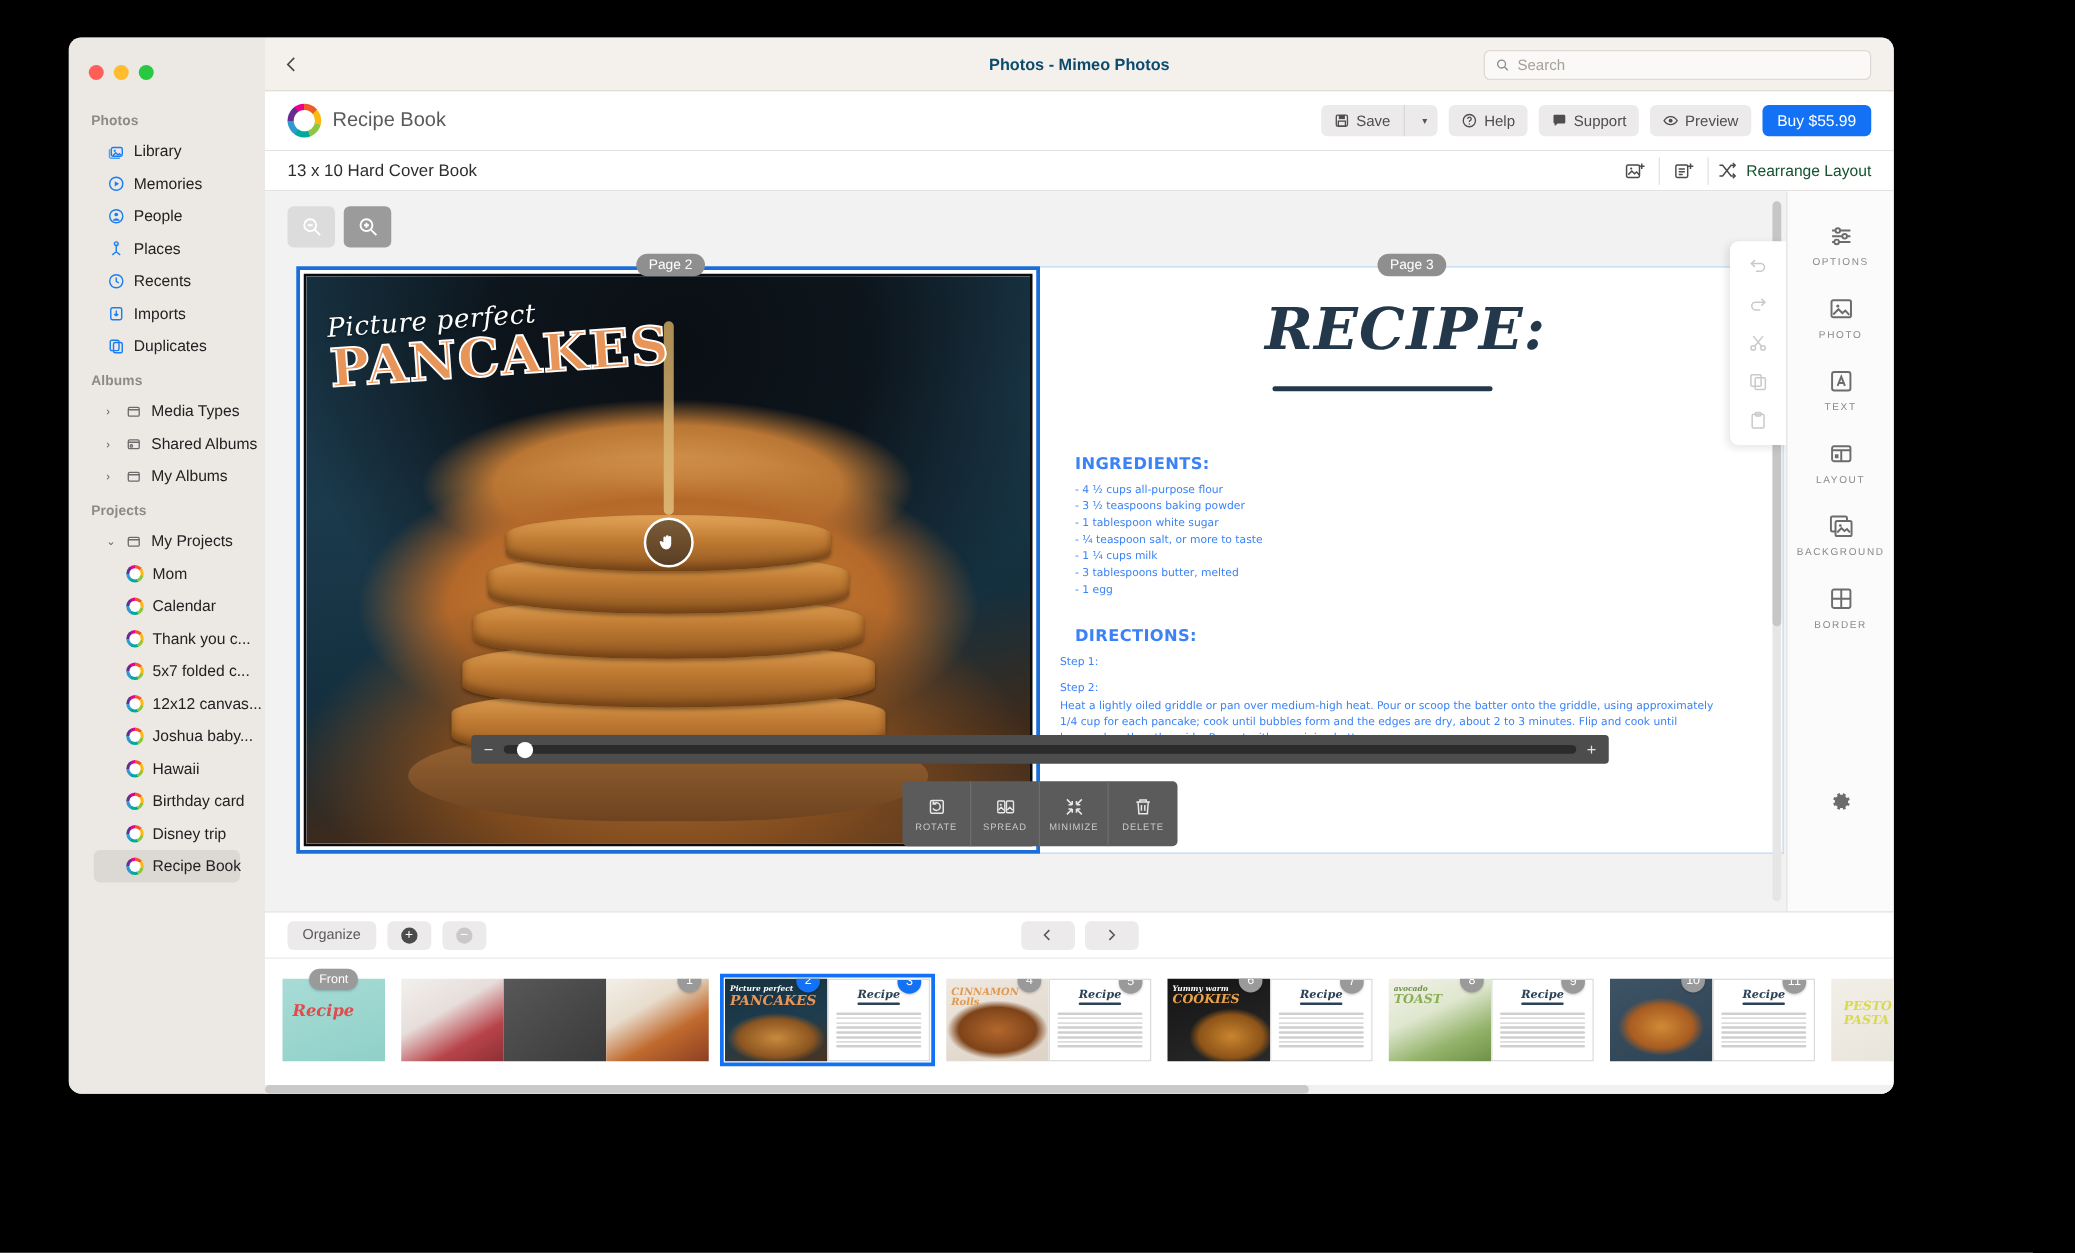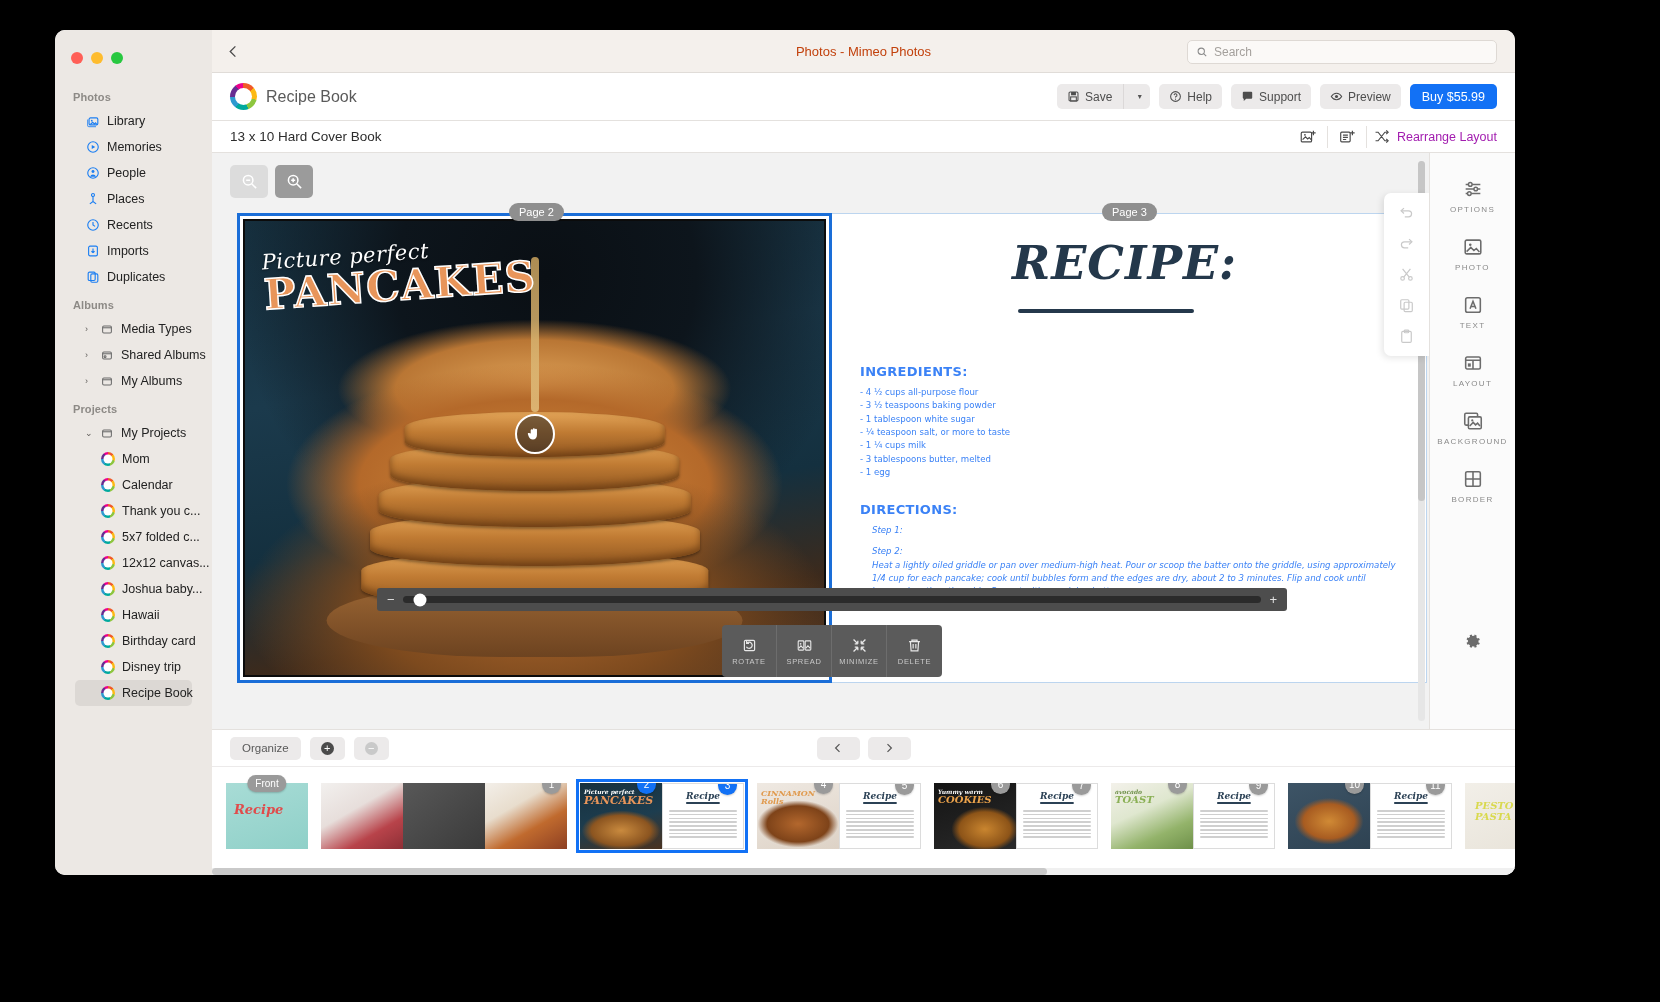--- a/index.html
+++ b/index.html
@@ -69,21 +69,21 @@
   #right { flex: 1; display: flex; flex-direction: column; min-width: 0; }
 
   
   #titlebar {
     height: 43px; background: #f4f0ec; border-bottom: 1px solid #e0dcd8;
     display: flex; align-items: center; position: relative; flex: 0 0 43px;
   }
   #backbtn { width: 42px; display:flex; align-items:center; justify-content:center; color:#4a4a4a; }
   #wintitle {
     position:absolute; left:0; right:0; text-align:center;
-    font-size: 13px; font-weight: normal; color: #c2410c; pointer-events:none;
+    font-size: 13px; font-weight: bold; color: #0c4a6e; pointer-events:none;
   }
   #searchbox {
     position:absolute; right: 18px; top: 10px;
     width: 310px; height: 24px; background:#fbf9f7;
     border:1px solid #ded9d4; border-radius:5px;
     display:flex; align-items:center; padding: 0 8px; gap:6px;
   }
   #searchbox .ph { font-size: 12px; color: #a4a09c; }
 
   
@@ -115,21 +115,21 @@
 
   
   #prodbar {
     height: 32px; background:#fff; border-bottom:1px solid #e4e1de;
     display:flex; align-items:center; padding: 0 18px; flex: 0 0 32px;
   }
   #prodname { font-size: 13.5px; color:#2d2d2d; }
   .ibtn { width: 38px; height: 32px; display:flex;align-items:center;justify-content:center; color:#4a4a4a;}
   .ibtn svg{width:18px;height:18px;display:block;}
   .vdiv{width:1px;height:22px;background:#e4e1de;}
-  #rearrange { display:flex;align-items:center;gap:7px;font-size:12.5px;color:#a21caf; padding-left:6px; }
+  #rearrange { display:flex;align-items:center;gap:7px;font-size:12.5px;color:#14532d; padding-left:6px; }
 
   
   #mainrow { flex: 1; display:flex; min-height:0; }
   #canvaswrap { flex:1; background:#f2f2f2; position:relative; min-width:0; overflow:hidden; }
 
   #zoomctl { position:absolute; left:18px; top:12px; display:flex; gap:7px; }
   .zbtn { width:38px;height:33px;border-radius:5px;display:flex;align-items:center;justify-content:center; }
   .zbtn.out { background:#dcdcdc; color:#fff; }
   .zbtn.in  { background:#9b9b9b; color:#fff; }
   .zbtn svg{width:19px;height:19px;display:block;}
@@ -235,21 +235,21 @@
   }
   #recipeunderline{
     position:absolute; left:186px; top:95px; width:176px; height:4px;
     background:#24384b; border-radius:3px;
   }
   .h2 { font-size:13px; font-weight:bold; letter-spacing:.3px; }
   .body { font-size:8.6px; line-height:1.55; }
   #ing-h { left:28px; top:150px; }
   #ing-list { left:28px; top:172px; width:260px; }
   #dir-h { left:28px; top:288px; }
-  #dir-body { left:40px; top:310px; width: 530px; font-style: italic; }
+  #dir-body { left:16px; top:310px; width: 530px; }
   #dir-body .stepl { margin-top:8px; }
   #dir-body .stepl:first-child{margin-top:0;}
 
   
   #edittools {
     position:absolute; right: 0px; top: 40px; width: 45px;
     background:#fff; border-radius:7px 0 0 7px;
     box-shadow:-2px 2px 7px rgba(0,0,0,.10);
     padding:9px 0; display:flex;flex-direction:column;align-items:center;gap:10px;
     z-index: 12;

